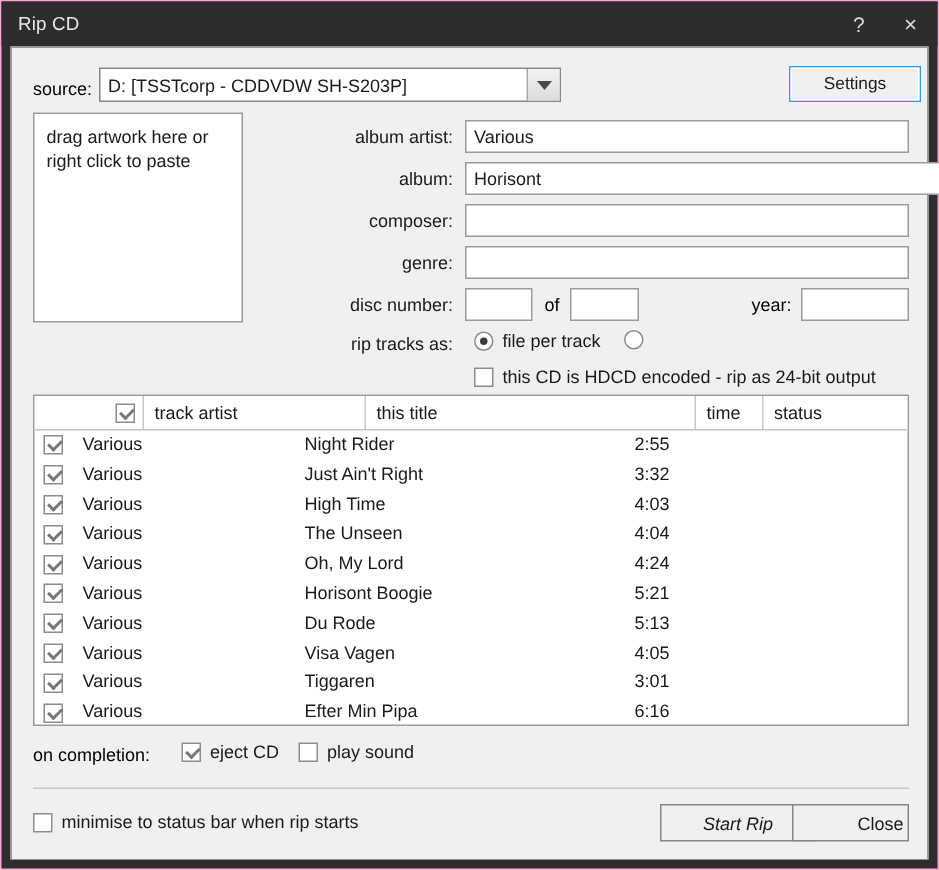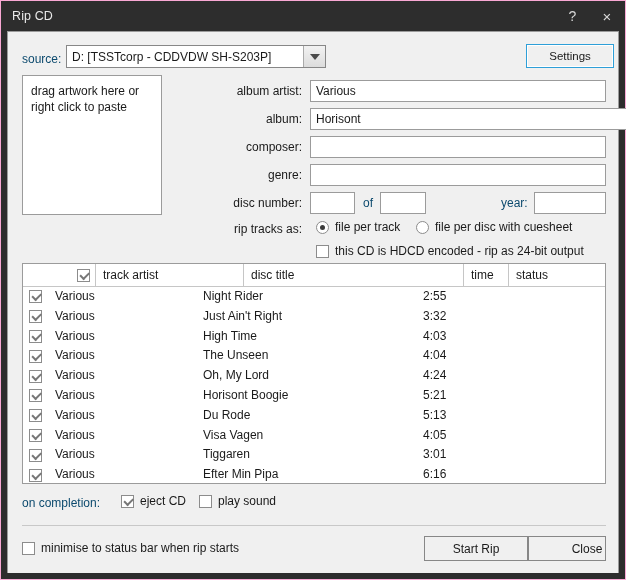--- a/index.html
+++ b/index.html
@@ -69,35 +69,35 @@
     width: 612px;
     height: 542px;
     background: #f0f0f0;
     border: 1px solid #9b9b9b;
     border-bottom: none;
     box-sizing: border-box;
   }
 
   .lbl {
     font-size: 12px;
-    color: #0c4a6e;
+    color: #000000;
     white-space: nowrap;
   }
 
   
   .source-label {
     position: absolute;
     left: 14px;
     top: 20px;
   }
   .combo {
     position: absolute;
     left: 58px;
     top: 13px;
-    width: 260px;
+    width: 308px;
     height: 23px;
     background: #ffffff;
     border: 1px solid #878787;
     box-sizing: border-box;
     display: flex;
     align-items: center;
   }
   .combo-text {
     flex: 1;
     padding-left: 5px;
@@ -335,34 +335,33 @@
     <div class="lbl" style="position:absolute; left:493px; top:164px;">year:</div>
     <div class="txt" style="left:526px; top:160px; width:72px;"></div>
 
     <div class="field-label" style="left:198px; top:190px;">rip tracks as:</div>
     <div class="radio-row" style="left:308px; top:188px;">
       <span class="radio checked"></span>
       <span class="radio-label">file per track</span>
     </div>
     <div class="radio-row" style="left:408px; top:188px;">
       <span class="radio"></span>
-      <span class="radio-label">file per disc with cuesheet</span>
     </div>
     <div class="cb-row" style="left:308px; top:212px;">
       <span class="cb"></span>
       <span class="cb-label">this CD is HDCD encoded - rip as 24-bit output</span>
     </div>
 
     <div class="tracklist">
       <div class="th">
         <div class="cell col-chk">
           <span class="cb checked"></span>
         </div>
         <div class="cell col-art">track artist</div>
-        <div class="cell col-title">disc title</div>
+        <div class="cell col-title">this title</div>
         <div class="cell col-time">time</div>
         <div class="cell col-stat">status</div>
       </div>
       <div id="track-rows">
           <div class="tr">
             <div class="cell col-chk">
               <span class="cb checked"></span>
             </div>
             <div class="cell col-art">Various</div>
             <div class="cell col-title">Night Rider</div>
@@ -462,17 +461,17 @@
       <span class="cb"></span>
       <span class="cb-label">play sound</span>
     </div>
 
     <div class="divider"></div>
 
     <div class="cb-row" style="left:14px; top:509px;">
       <span class="cb"></span>
       <span class="cb-label">minimise to status bar when rip starts</span>
     </div>
-    <div class="btn" style="left:416px; top:504px; width:104px;">Start Rip</div>
+    <div class="btn" style="left:432px; top:504px; width:104px;font-style:italic;">Start Rip</div>
     <div class="btn" style="left:520px; top:504px; width:78px;padding-left:40px;">Close</div>
 
   </div>
 </div>
 
 </body></html>

